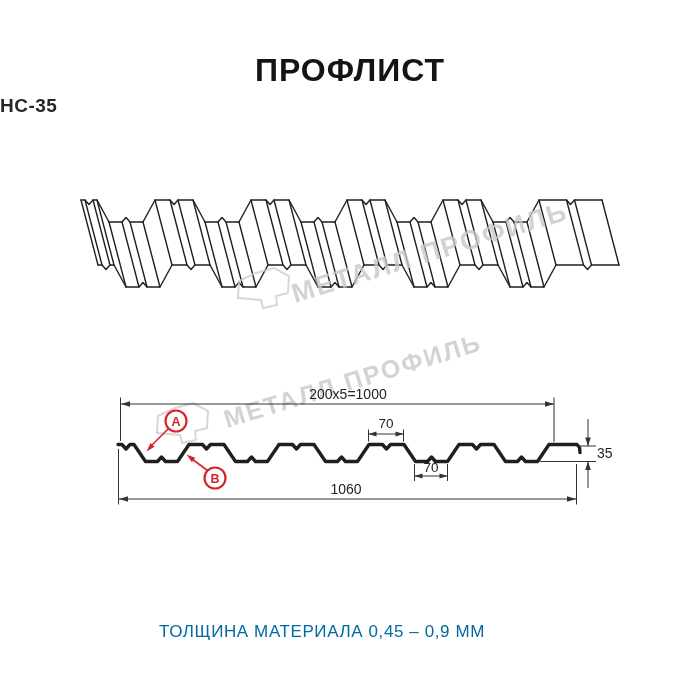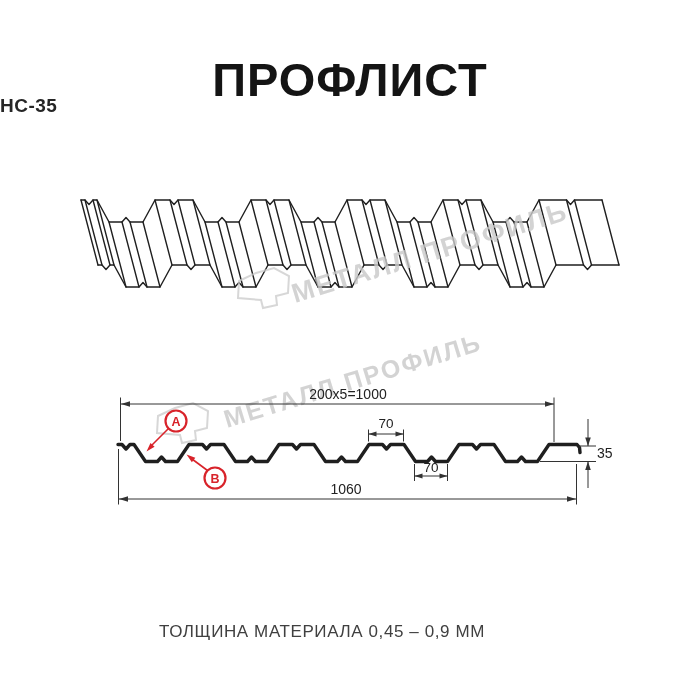--- a/index.html
+++ b/index.html
@@ -5,29 +5,29 @@
   :root{
     --accent:#d8232a; --line:#1f1f1f; --dim:#333333; --wm:#c9c9c9;
   }
   html,body{margin:0;padding:0;background:#fff;}
   .page{
     position:relative;width:700px;height:700px;background:#ffffff;overflow:hidden;
     font-family:"Liberation Sans", sans-serif;
   }
   .title{
     position:absolute;top:52px;left:0;width:700px;text-align:center;
-    font-size:47px;font-weight:800;letter-spacing:1px;color:#141414;
+    font-size:32px;font-weight:800;letter-spacing:1px;color:#141414;
   }
   .subtitle{
     position:absolute;top:95px;left:0;width:700px;text-align:left;
     font-size:19px;font-weight:600;letter-spacing:0.5px;color:#262626;
   }
   .footer{
     position:absolute;top:622px;left:0;width:644px;text-align:center;
-    font-size:17px;font-weight:500;letter-spacing:0.6px;color:#404040;
+    font-size:17px;font-weight:500;letter-spacing:0.6px;color:#0369a1;
   }
   svg{position:absolute;left:0;top:0;}
   .draw{stroke:var(--line);fill:none;stroke-width:1.4;stroke-linejoin:round;stroke-linecap:round;}
   .xsec{stroke:var(--line);fill:none;stroke-width:3.4;stroke-linejoin:round;stroke-linecap:round;}
   .dimline{stroke:var(--dim);stroke-width:1;fill:none;}
   .dimarrow{fill:var(--dim);stroke:none;}
   .dimtext{fill:#222;font-family:"Liberation Sans",sans-serif;font-size:14px;}
   .dimtext.small{font-size:13.5px;}
   .wm-logo{stroke:var(--wm);fill:none;stroke-width:2;opacity:0.75;}
   .wm-text{fill:var(--wm);opacity:0.8;font-weight:700;font-size:27px;letter-spacing:2px;font-family:"Liberation Sans",sans-serif;}

